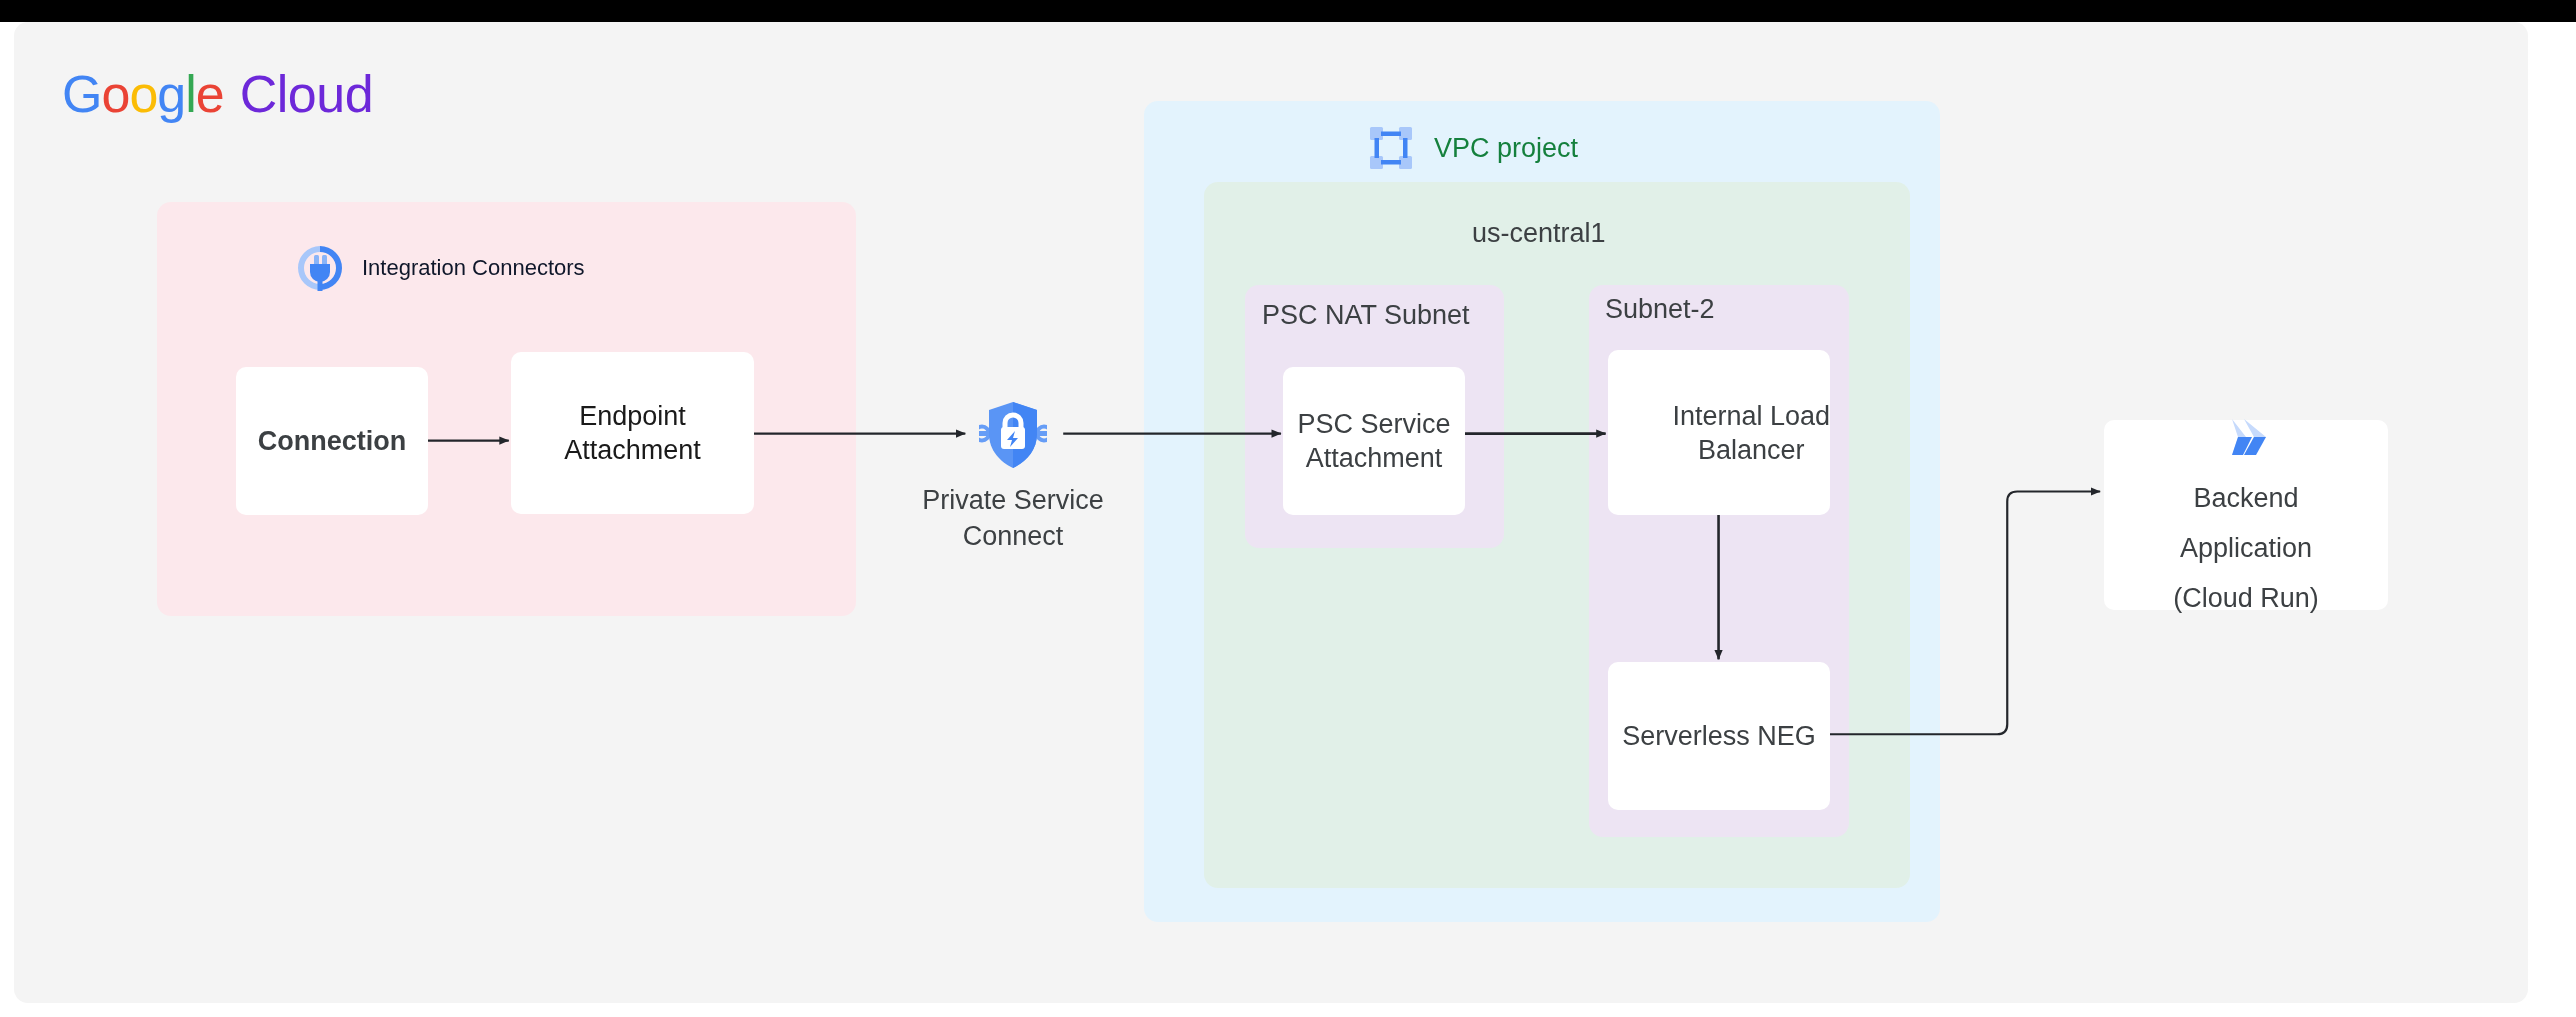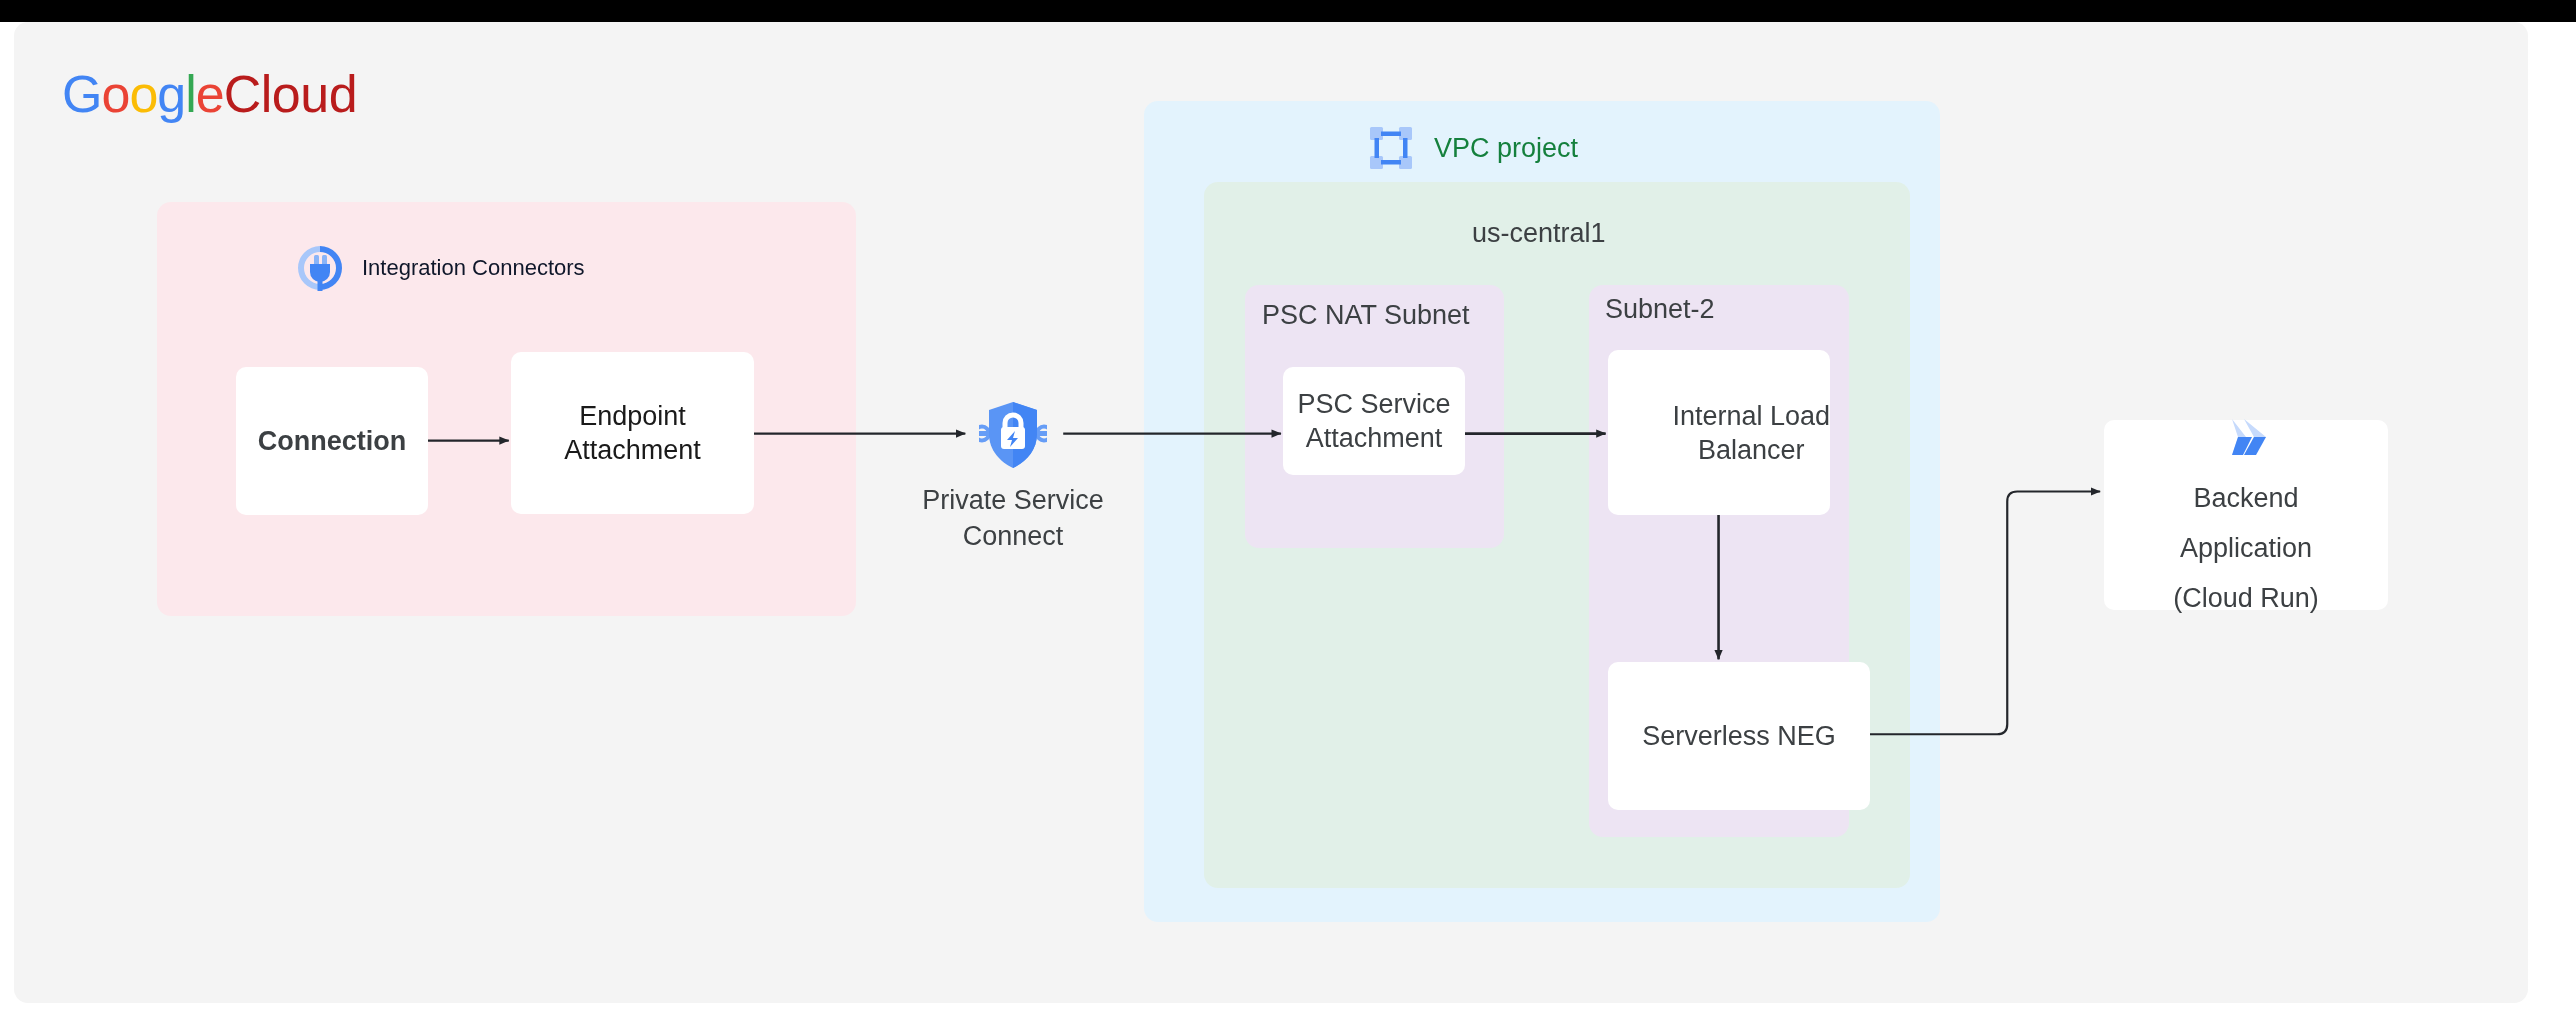--- a/index.html
+++ b/index.html
@@ -46,22 +46,23 @@
     font-size: 52px;
     letter-spacing: -1px;
     line-height: 52px;
     text-align: right;
   }
   .g-b { color: #4285F4; }
   .g-r { color: #EA4335; }
   .g-y { color: #FBBC05; }
   .g-g { color: #34A853; }
   #gc-logo .cloud-word {
-    color: #b91c1c;
+    color: #6d28d9;
     font-size: 52px;
+    margin-left: 16px;
     letter-spacing: -0.5px;
   }
 
   
   .region {
     position: absolute;
     border-radius: 14px;
     box-sizing: border-box;
   }
   .region-label {
@@ -133,33 +134,33 @@
     left: 497px;
     top: 330px;
     width: 243px;
     height: 162px;
     color: #1a1a1a;
   }
   #node-psc-service-attachment {
     left: 1269px;
     top: 345px;
     width: 182px;
-    height: 108px;
+    height: 148px;
   }
   #node-ilb {
     left: 1594px;
     top: 328px;
     width: 222px;
     height: 165px;
     justify-content: flex-end;
   }
   #node-serverless-neg {
     left: 1594px;
     top: 640px;
-    width: 262px;
+    width: 222px;
     height: 148px;
   }
   #node-backend-app {
     left: 2090px;
     top: 398px;
     width: 284px;
     height: 190px;
     flex-direction: column;
     gap: 16px;
   }

